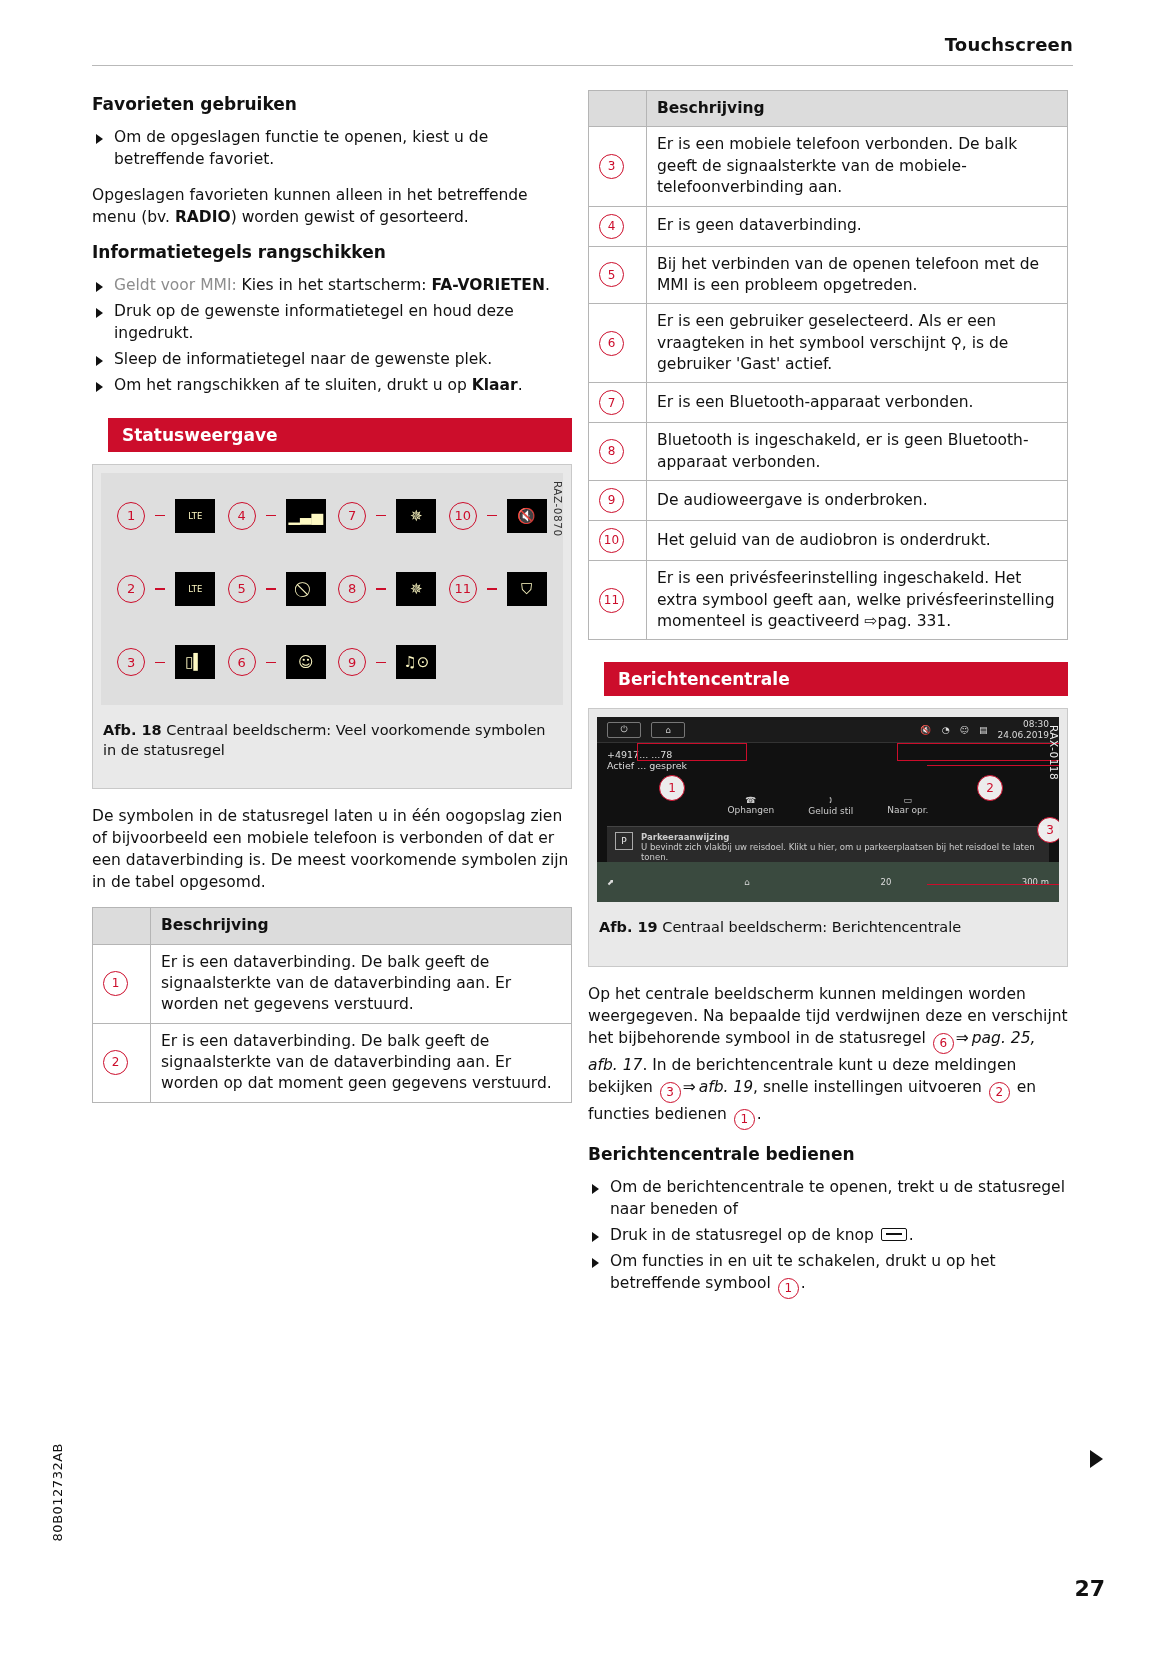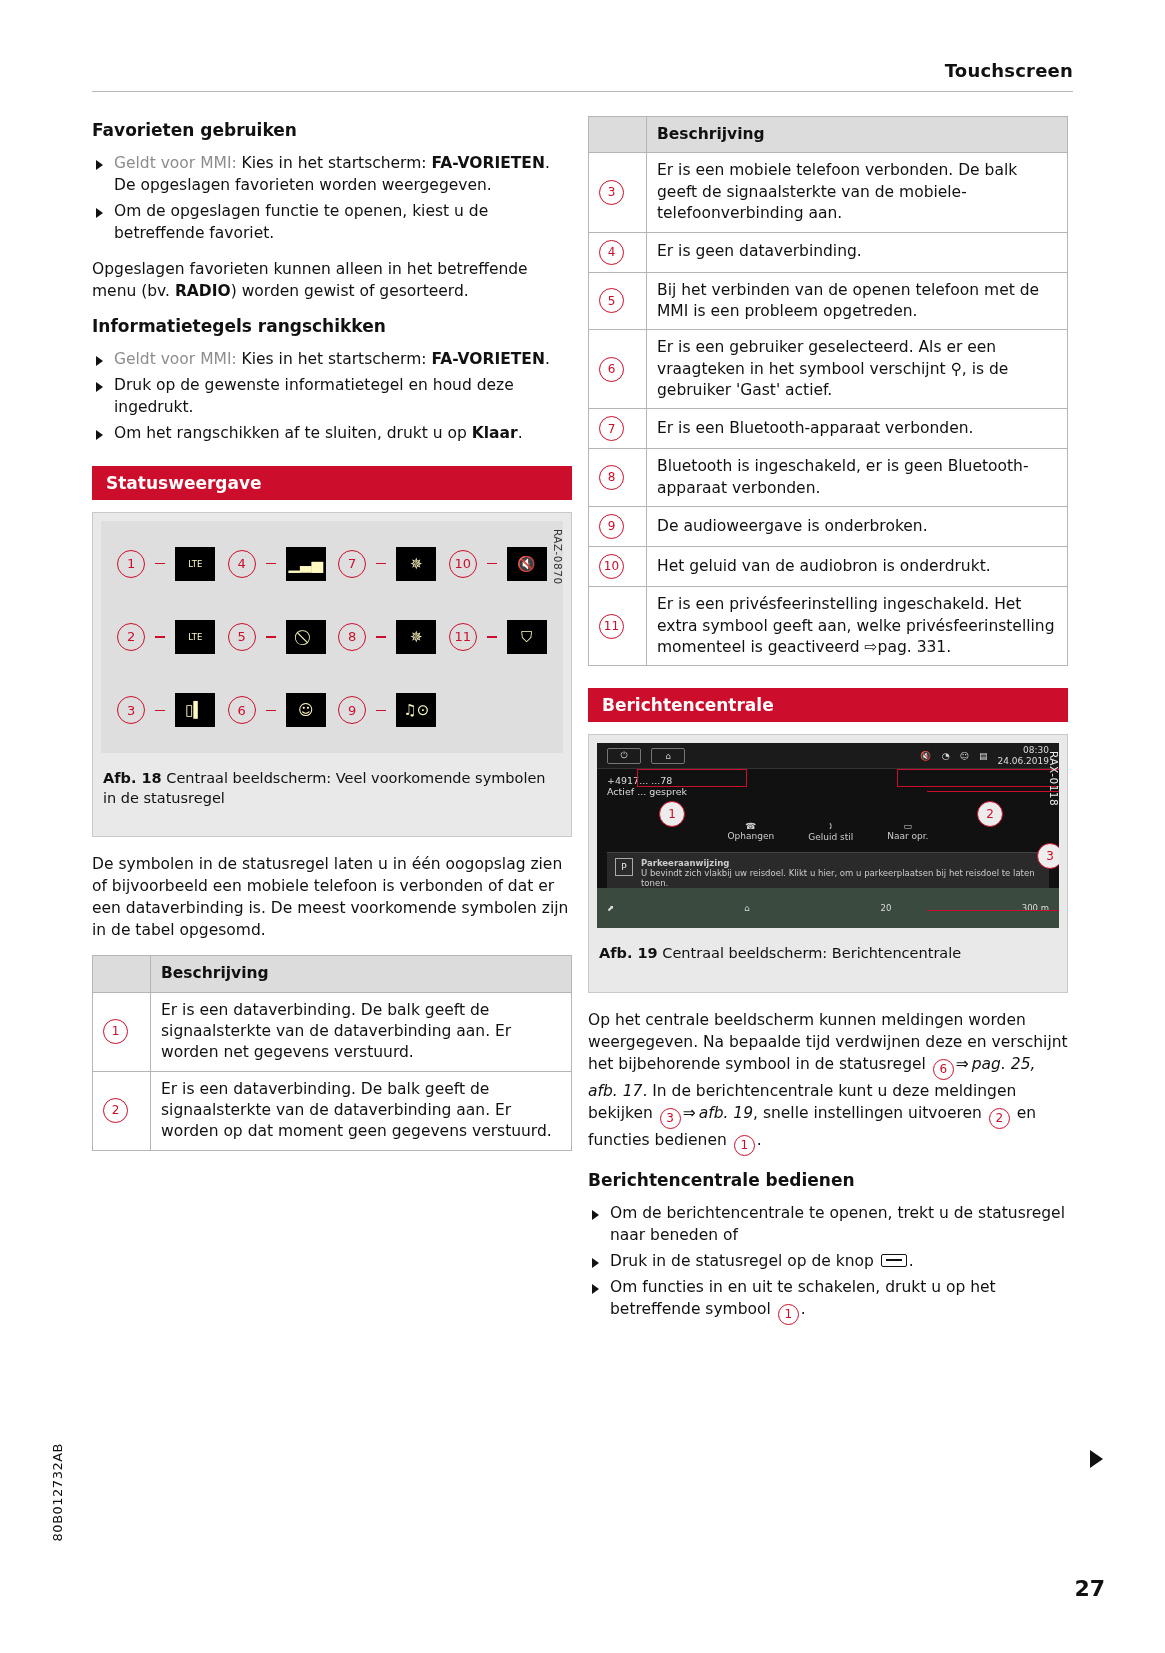--- a/index.html
+++ b/index.html
@@ -17,21 +17,20 @@
     width:1165px; height:1653px;
     padding:34px 60px 0 60px;
   }
   
   .header {
     text-align:right;
     font-weight:bold;
     font-size:18px;
     letter-spacing:.2px;
     padding-right:32px;
-    margin-top:26px;
   }
   .header-rule {
     border-top:1px solid #b9b9b9;
     margin:10px 32px 0 32px;
   }
   
   .cols {
     display:flex;
     gap:16px;
     margin:24px 32px 0 32px;
@@ -63,21 +62,21 @@
   }
   .gray { color:#8d8d8d; }
   b { font-weight:bold; }
   
   .redbar {
     background:#cc0d2b;
     color:#fff;
     font-weight:bold;
     font-size:17px;
     padding:7px 14px;
-    margin:22px 0 12px 0;
+    margin:22px 0 12px 16px;
   }
   
   .figure {
     background:#e9e9e9;
     border:1px solid #c9c9c9;
     padding:0;
   }
   .fig-img {
     background:#dedede;
     position:relative;
@@ -254,38 +253,36 @@
   <div class="header-rule"></div>
 
   <div class="cols">
 
     <div class="col">
 
       <h2 class="sec">Favorieten gebruiken</h2>
 
       <ul class="bullets">
         <li>
-          <span class="gray">Geldt voor MMI:</span><span> Kies in het startscherm: </span><b>FA-VORIETEN</b><span>. De opgeslagen favorieten worden weergegeven.</span>
-        </li>
-        <li>
           <span>Om de opgeslagen functie te openen, kiest u de betreffende favoriet.</span>
         </li>
       </ul>
 
       <p class="body">
         <span>Opgeslagen favorieten kunnen alleen in het betreffende menu (bv. </span><b>RADIO</b><span>) worden gewist of gesorteerd.</span>
       </p>
 
       <h2 class="sec">Informatietegels rangschikken</h2>
 
       <ul class="bullets">
         <li>
           <span class="gray">Geldt voor MMI:</span><span> Kies in het startscherm: </span><b>FA-VORIETEN</b><span>.</span>
         </li>
         <li><span>Druk op de gewenste informatietegel en houd deze ingedrukt.</span></li>
+        <li><span>Sleep de informatietegel naar de gewenste plek.</span></li>
         <li><span>Om het rangschikken af te sluiten, drukt u op </span><b>Klaar</b><span>.</span></li>
       </ul>
 
       <div class="redbar">Statusweergave</div>
 
       <div class="figure">
         <div class="fig-img">
           <div class="vert-code">RAZ-0870</div>
           <div class="icon-grid">
 

